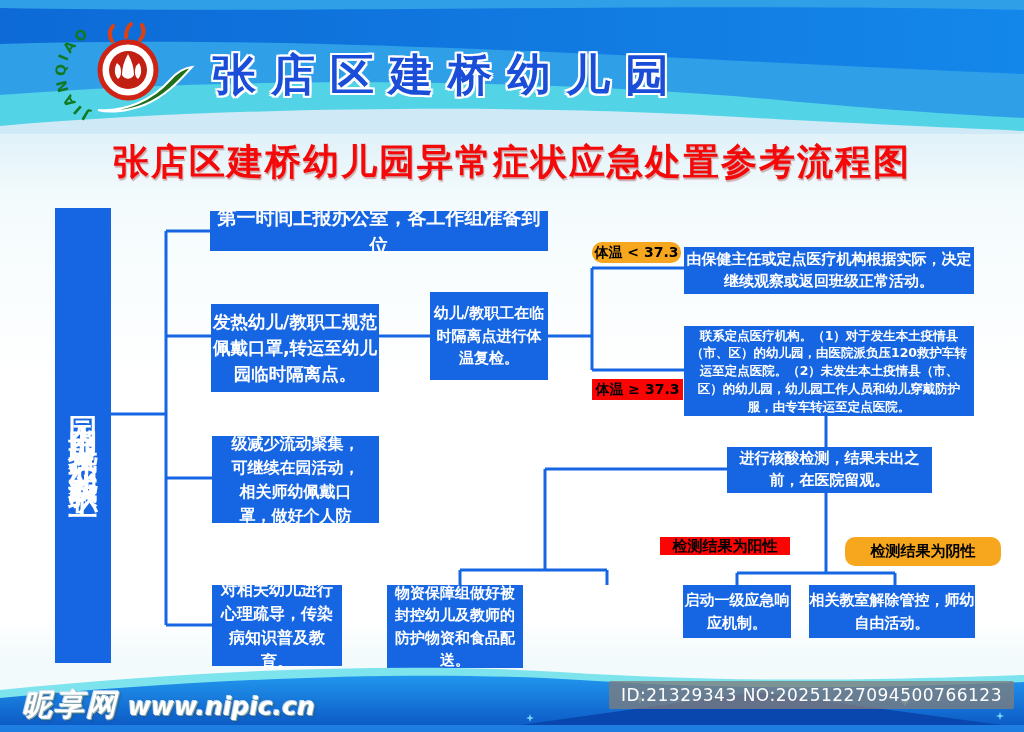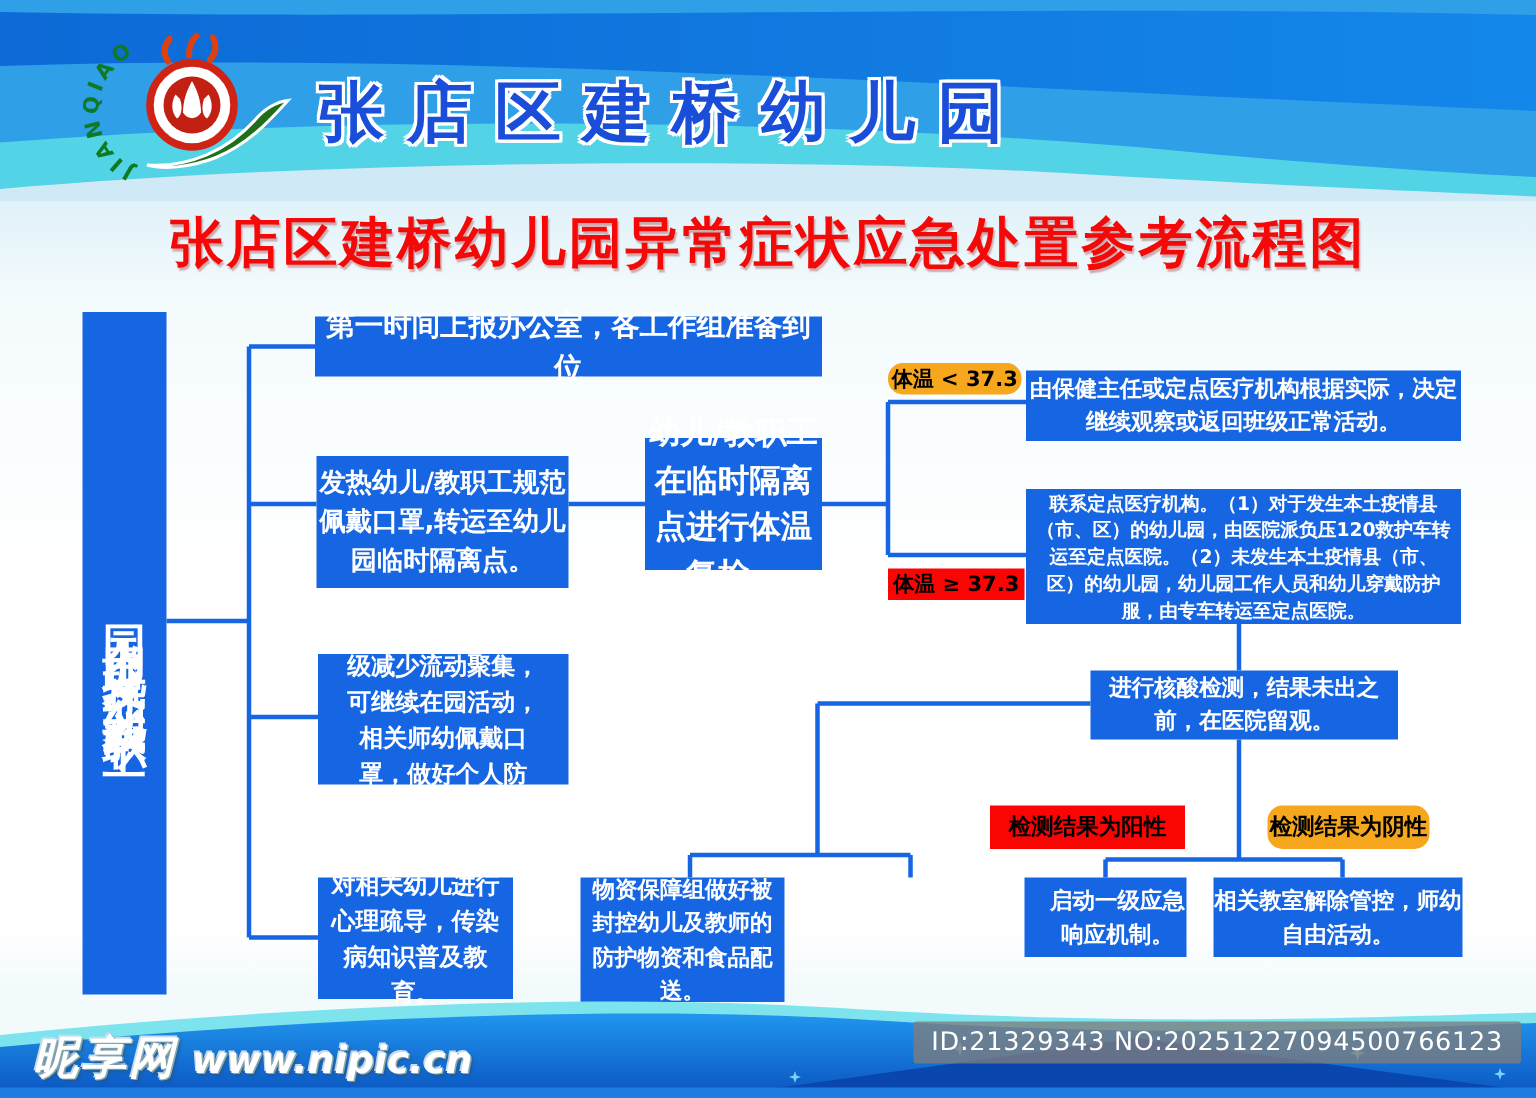--- a/index.html
+++ b/index.html
@@ -104,44 +104,44 @@
         <path d="M607,570 V585"></path>
       </g>
     </svg>
 
     <div class="fbox root" style="left:55px;top:208px;width:56px;height:455px;">园内出现发热幼儿或教职工</div>
 
     <div class="fbox" style="left:210px;top:211px;width:338px;height:40px;font-size:19px;">第一时间上报办公室，各工作组准备到位</div>
 
     <div class="fbox" style="left:211px;top:292px;width:168px;height:88px;font-size:17.5px;margin-top:12px;">发热幼儿/教职工规范佩戴口罩,转运至幼儿园临时隔离点。</div>
 
-    <div class="fbox" style="left:430px;top:292px;width:118px;height:88px;font-size:21px;">幼儿/教职工在临时隔离点进行体温复检。</div>
+    <div class="fbox" style="left:430px;top:292px;width:118px;height:88px;font-size:15px;">幼儿/教职工在临时隔离点进行体温复检。</div>
 
     <div class="lab lab-orange" style="left:592px;top:242px;width:89px;height:21px;">体温 &lt; 37.3</div>
 
     <div class="fbox" style="left:684px;top:247px;width:290px;height:47px;font-size:15px;line-height:1.45;">由保健主任或定点医疗机构根据实际，决定继续观察或返回班级正常活动。</div>
 
     <div class="lab lab-red" style="left:592px;top:379px;width:91px;height:21px;">体温 ≥ 37.3</div>
 
     <div class="fbox" style="left:684px;top:326px;width:290px;height:90px;font-size:12.5px;line-height:1.42;padding:2px 6px;">联系定点医疗机构。（1）对于发生本土疫情县（市、区）的幼儿园，由医院派负压120救护车转运至定点医院。（2）未发生本土疫情县（市、区）的幼儿园，幼儿园工作人员和幼儿穿戴防护服，由专车转运至定点医院。</div>
 
     <div class="fbox" style="left:727px;top:447px;width:205px;height:46px;font-size:15px;line-height:1.45;">进行核酸检测，结果未出之前，在医院留观。</div>
 
     <div class="fbox" style="left:212px;top:436px;width:167px;height:87px;font-size:16px;padding:2px 16px;">幼儿/教职工所在班级减少流动聚集，可继续在园活动，相关师幼佩戴口罩，做好个人防护。</div>
 
-    <div class="lab lab-red" style="left:660px;top:537px;width:130px;height:29px;font-size:15px;">检测结果为阳性</div>
+    <div class="lab lab-red" style="left:660px;top:537px;width:130px;height:18px;font-size:15px;">检测结果为阳性</div>
 
-    <div class="lab lab-orange" style="left:845px;top:537px;width:108px;height:29px;font-size:15px;">检测结果为阴性</div>
+    <div class="lab lab-orange" style="left:845px;top:537px;width:156px;height:29px;font-size:15px;">检测结果为阴性</div>
 
     <div class="fbox" style="left:387px;top:585px;width:136px;height:83px;font-size:15px;padding:2px 4px;">物资保障组做好被封控幼儿及教师的防护物资和食品配送。</div>
 
     <div class="fbox" style="left:212px;top:585px;width:130px;height:81px;font-size:16px;padding:2px 4px;">对相关幼儿进行心理疏导，传染病知识普及教育。</div>
 
 
-    <div class="fbox" style="left:683px;top:585px;width:108px;height:53px;font-size:15px;padding-left:16px;">启动一级应急响应机制。</div>
+    <div class="fbox" style="left:683px;top:585px;width:108px;height:53px;font-size:15px;">启动一级应急响应机制。</div>
 
     <div class="fbox" style="left:809px;top:585px;width:166px;height:53px;font-size:15px;">相关教室解除管控，师幼自由活动。</div>
   </div>
 
   <svg class="ftr-svg" width="1024" height="94" viewBox="0 0 94 94" preserveAspectRatio="none" style="width:1024px;height:94px;">
   </svg>
   <svg class="ftr-svg" width="1024" height="94" viewBox="0 0 1024 94">
     <defs>
       <linearGradient id="gfoot" x1="0" y1="0" x2="0" y2="1">
         <stop offset="0" stop-color="#2196ee"></stop>

